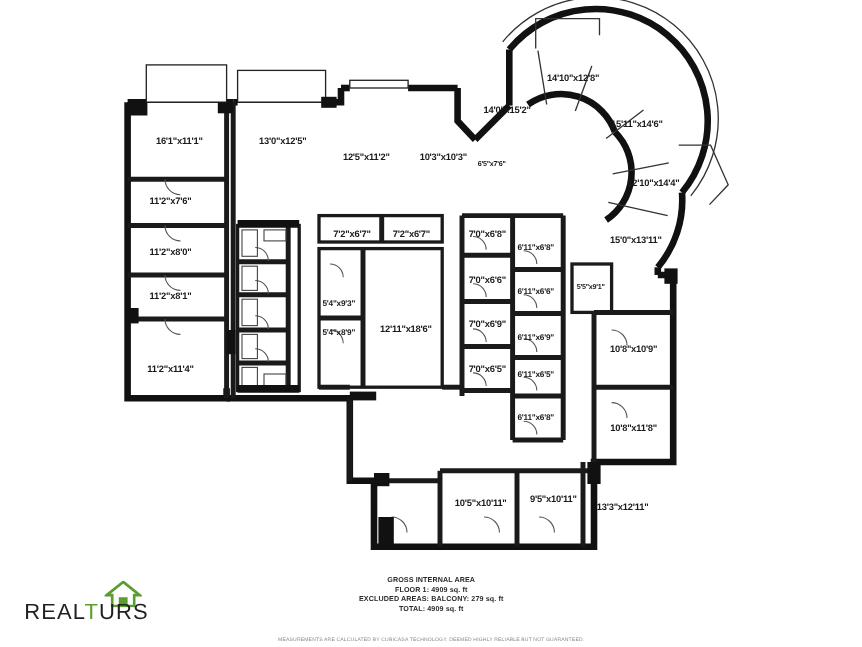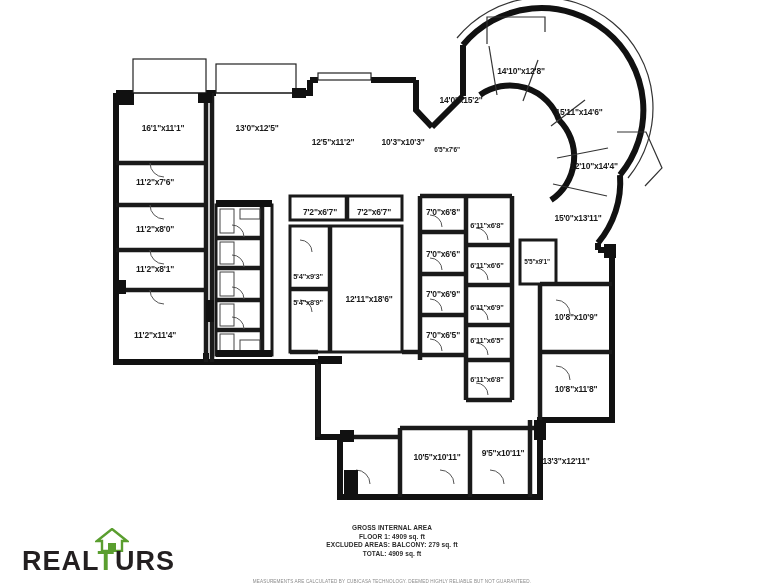--- a/index.html
+++ b/index.html
@@ -49,22 +49,22 @@
     left: 22px;
     top: 10px;
     width: 180px;
     height: 48px;
   }
   #logo-text {
     position: absolute;
     left: 0px;
     top: 18px;
     font-family: "Liberation Sans", sans-serif;
-    font-size: 27px;
-    font-weight: bold;
+    font-size: 20px;
+    font-weight: normal;
     letter-spacing: 1px;
     color: #231f20;
   }
   #logo-text .green {
     color: #5a9e2f;
   }
   #logo-house {
     position: absolute;
     left: 73px;
     top: 0px;

